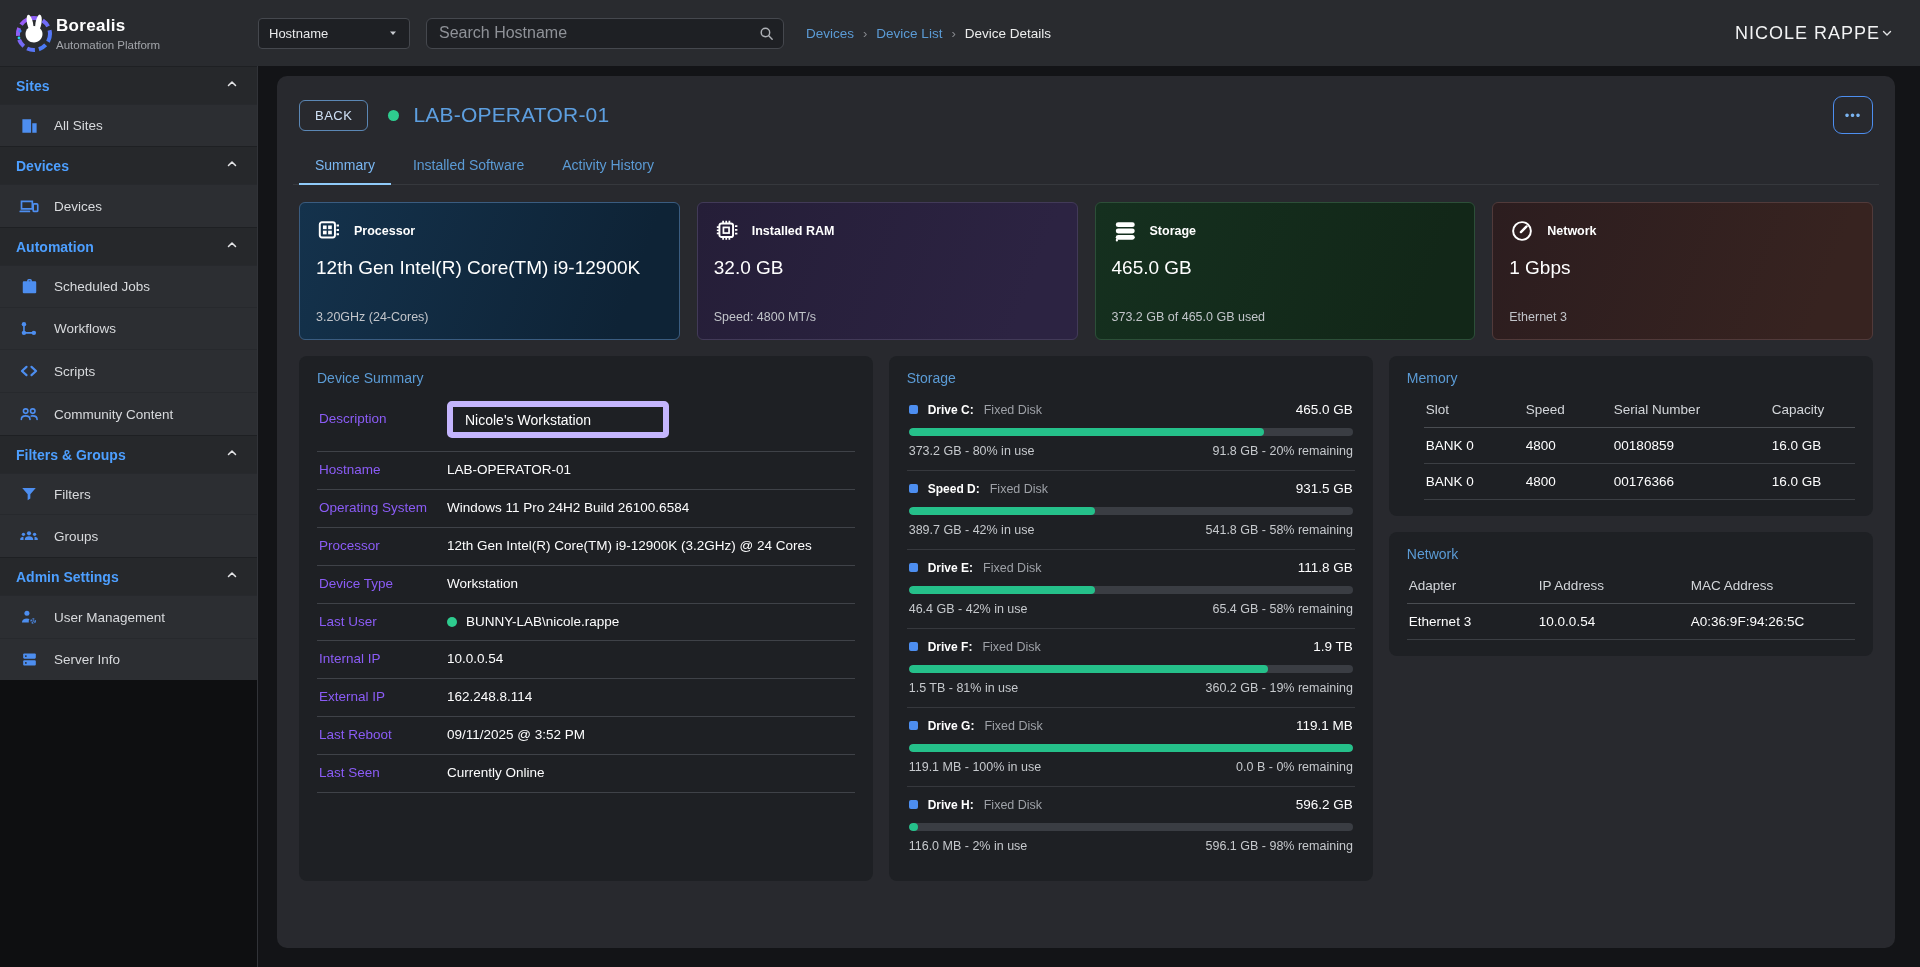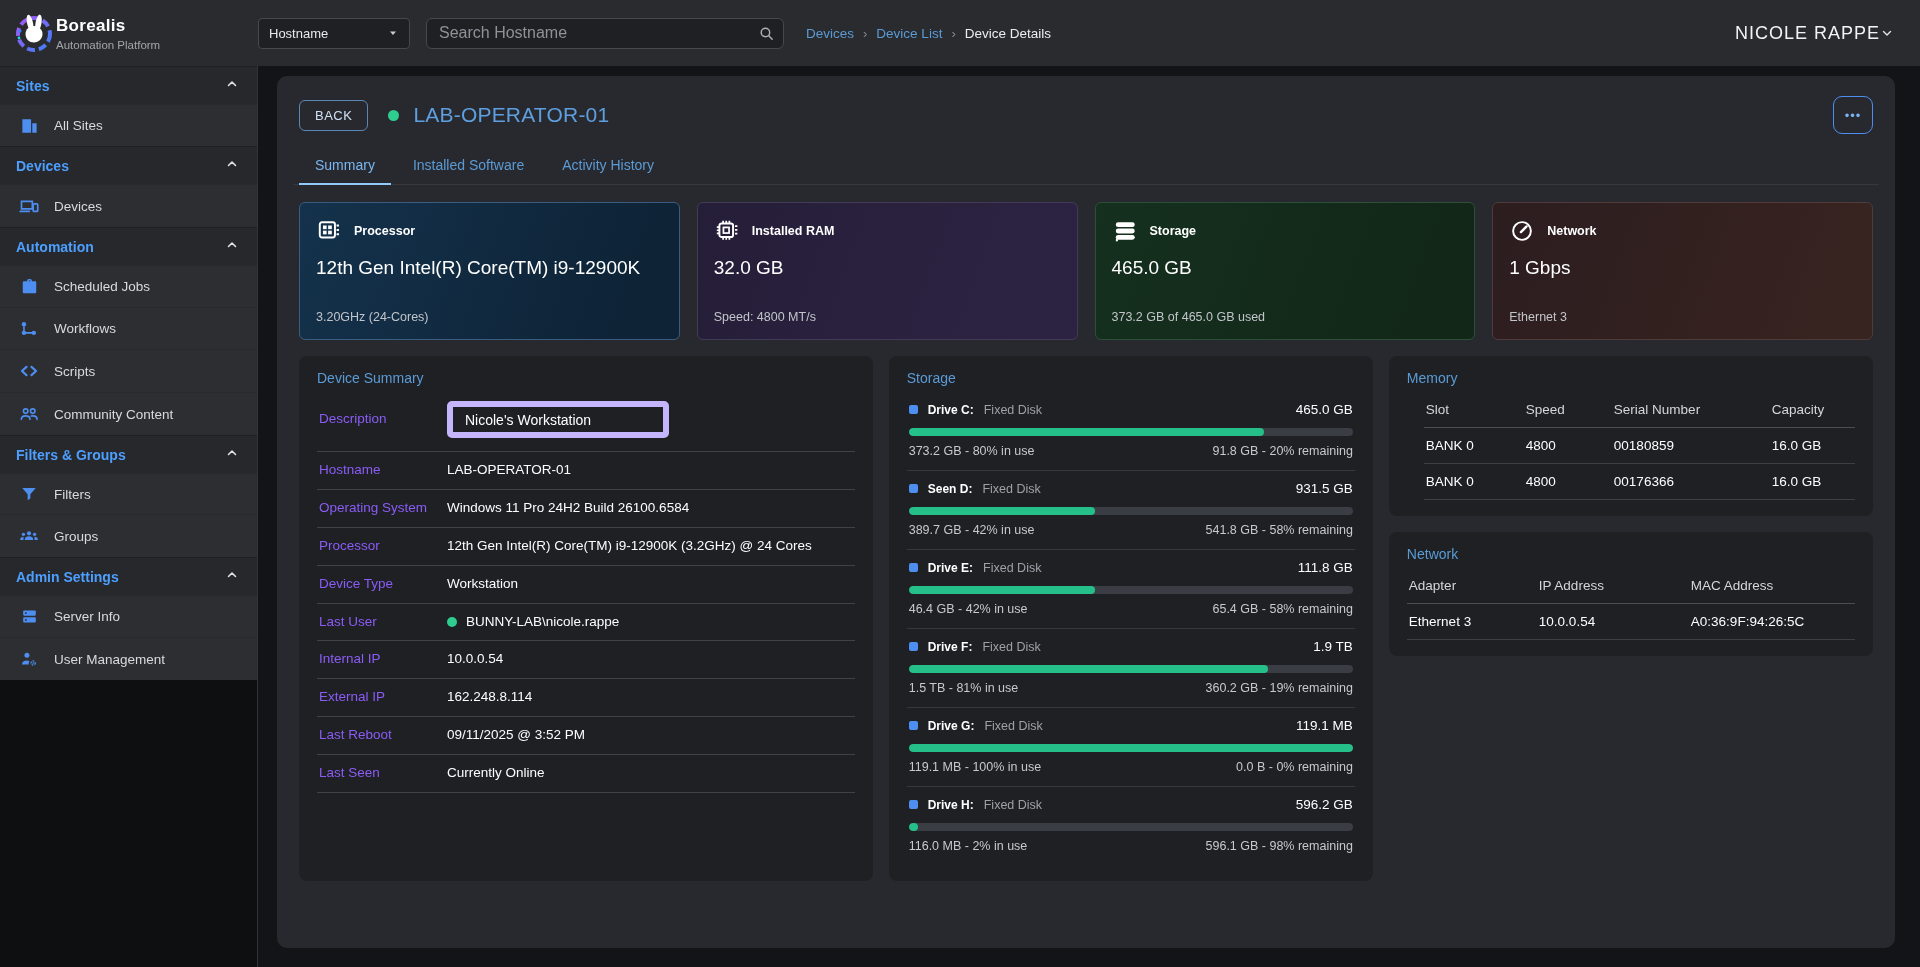--- a/index.html
+++ b/index.html
@@ -285,41 +285,41 @@
         <div class="sec-head">
           <span>Admin Settings</span>
           <span class="chev">
             <svg width="14" height="14" viewBox="0 0 24 24" fill="none" stroke="currentColor" stroke-width="2.6">
                 <path d="M6 14.5l6-6 6 6" stroke-linecap="round" stroke-linejoin="round"></path>
               </svg>
           </span>
         </div>
         <div class="side-item">
           <span class="s-icon">
+            <svg width="20" height="20" viewBox="0 0 24 24" fill="currentColor">
+                <circle cx="9.5" cy="7.5" r="3"></circle>
+                <path d="M3.5 18.5c0-3 2.7-4.8 6-4.8 1.1 0 2.1.2 3 .6a5.4 5.4 0 0 0-.7 4.2H3.5z"></path>
+                <circle cx="17" cy="16.8" r="2.5" fill="none" stroke="currentColor" stroke-width="1.6" stroke-dasharray="2 1.3"></circle>
+                <circle cx="17" cy="16.8" r="1"></circle>
+              </svg>
+          </span>
+          <span>User Management</span>
+        </div>
+        <div class="side-item">
+          <span class="s-icon">
             <svg width="19" height="19" viewBox="0 0 24 24">
                 <g fill="currentColor">
                   <rect x="4" y="4.5" width="16" height="6.4" rx="1.3"></rect>
                   <rect x="4" y="13.1" width="16" height="6.4" rx="1.3"></rect>
                 </g>
                 <circle cx="7.4" cy="7.7" r="1.2" fill="#2c2e32"></circle>
                 <circle cx="7.4" cy="16.3" r="1.2" fill="#2c2e32"></circle>
               </svg>
           </span>
           <span>Server Info</span>
-        </div>
-        <div class="side-item">
-          <span class="s-icon">
-            <svg width="20" height="20" viewBox="0 0 24 24" fill="currentColor">
-                <circle cx="9.5" cy="7.5" r="3"></circle>
-                <path d="M3.5 18.5c0-3 2.7-4.8 6-4.8 1.1 0 2.1.2 3 .6a5.4 5.4 0 0 0-.7 4.2H3.5z"></path>
-                <circle cx="17" cy="16.8" r="2.5" fill="none" stroke="currentColor" stroke-width="1.6" stroke-dasharray="2 1.3"></circle>
-                <circle cx="17" cy="16.8" r="1"></circle>
-              </svg>
-          </span>
-          <span>User Management</span>
         </div>
 
       </div>
     </aside>
 
     <main class="main">
       <div class="content-card">
 
         <div class="dev-head">
           <button class="back-btn">BACK</button>
@@ -469,21 +469,21 @@
                 </div>
               <div class="drive-stats">
                 <span>373.2 GB - 80% in use</span>
                 <span>91.8 GB - 20% remaining</span>
               </div>
             </div>
 
             <div class="drive">
               <div class="drive-head">
                 <span class="bullet"></span>
-                <span class="drive-name">Seen D:</span>
+                <span class="drive-name">Speed D:</span>
                 <span class="drive-type">Fixed Disk</span>
                 <span class="drive-size">931.5 GB</span>
               </div>
               <div class="bar">
                   <div class="bar-fill" style="width: 42%;"></div>
                 </div>
               <div class="drive-stats">
                 <span>389.7 GB - 42% in use</span>
                 <span>541.8 GB - 58% remaining</span>
               </div>

